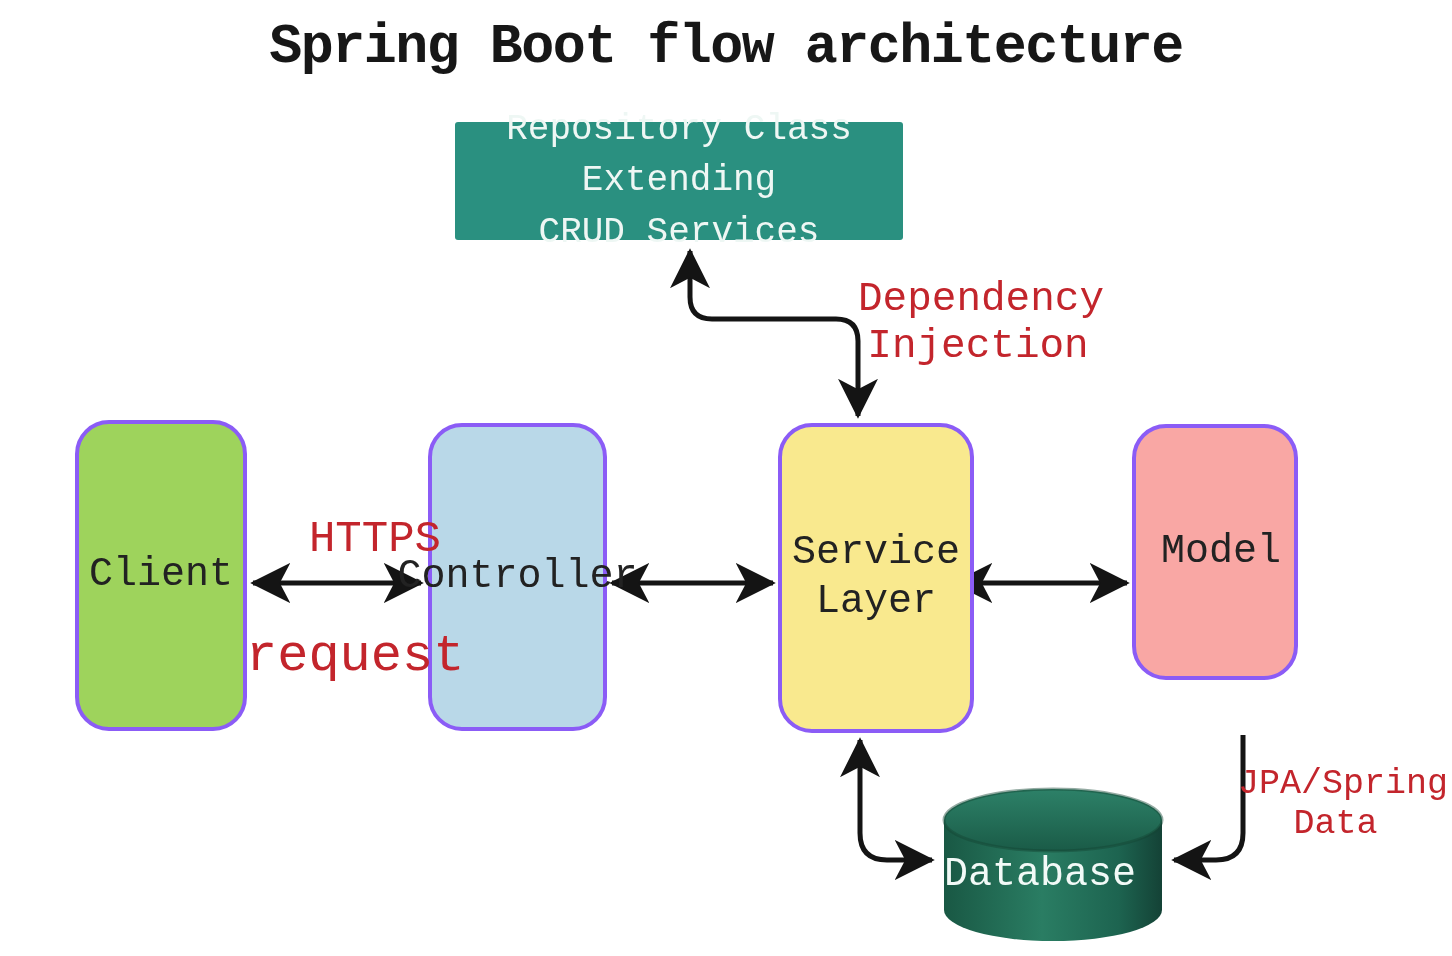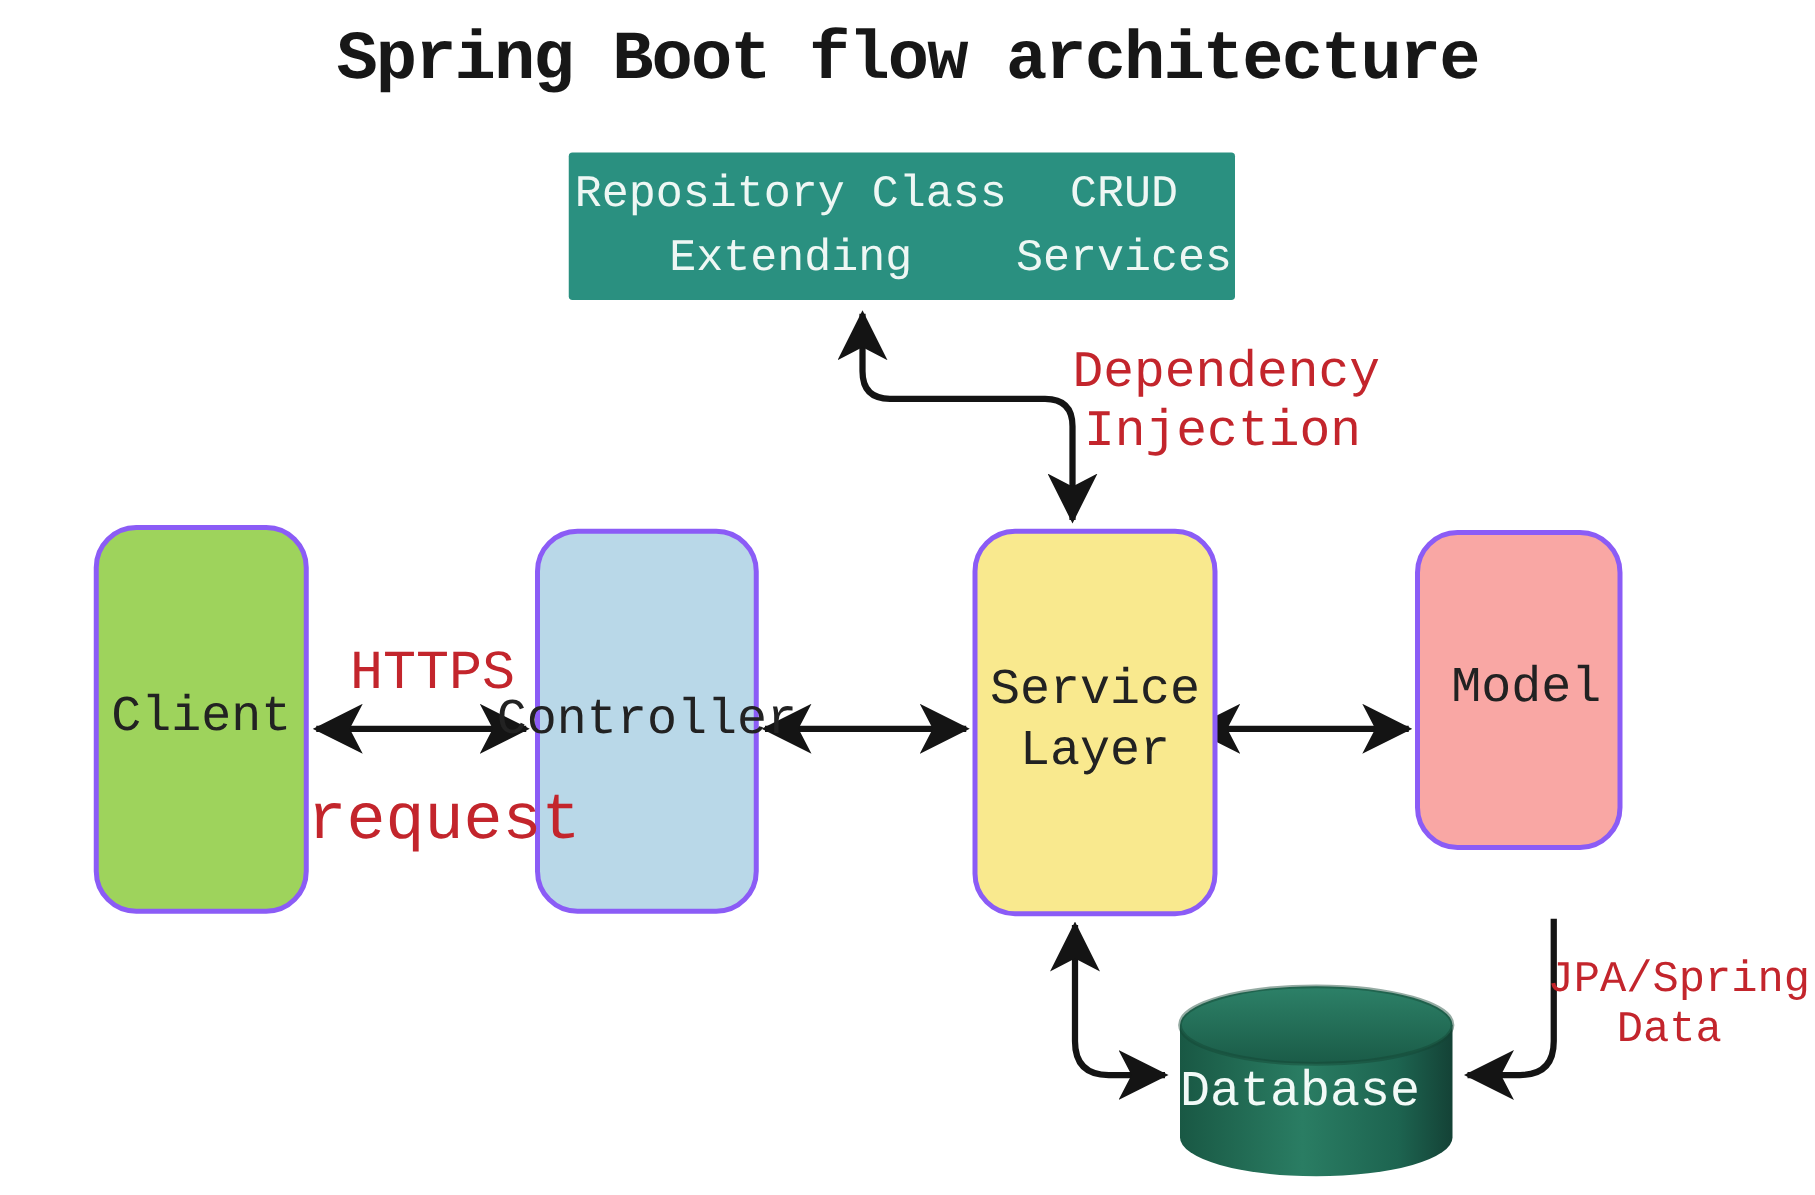--- a/index.html
+++ b/index.html
@@ -10,40 +10,40 @@
     font-family:Liberation Mono, monospace;
     overflow:hidden;
   }
   .title{
     position:absolute;left:0;right:0;top:16px;
     text-align:center;
     font-size:55px;font-weight:700;letter-spacing:-1.5px;
     color:#171717;
   }
   .repo-box{
-    position:absolute;left:455px;top:122px;width:533px;height:118px;
+    position:absolute;left:455px;top:122px;width:448px;height:118px;
     background:#2a9080;border-radius:3px;
-    display:flex;flex-direction:row;align-items:center;justify-content:center;
+    display:flex;flex-direction:column;align-items:center;justify-content:center;
     color:#eef7f4;font-size:36px;line-height:1.42;text-align:center;
   }
   .node{
     position:absolute;
     border:4px solid #8b5cf6;border-radius:34px;
     display:flex;align-items:center;justify-content:center;
     font-size:40px;color:#222222;text-align:center;line-height:1.22;
     box-sizing:border-box;
   }
   .node-client{left:75px;top:420px;width:172px;height:311px;background:#9ed35c;}
   .node-controller{left:428px;top:423px;width:179px;height:308px;background:#b9d8e8;}
   .node-service{left:778px;top:423px;width:196px;height:310px;background:#f9e98e;padding:0 2px;}
   .node-model{left:1132px;top:424px;width:166px;height:256px;background:#f9a7a4;padding-left:12px;}
   .red-label{
     position:absolute;color:#c3252c;text-align:center;line-height:1.15;
   }
-  .lbl-https{left:251px;top:514px;width:190px;font-size:44px;}
+  .lbl-https{left:251px;top:514px;width:190px;font-size:44px;text-align:right;}
   .lbl-request{left:246px;top:627px;width:200px;font-size:52px;}
   .lbl-dependency{left:858px;top:276px;width:240px;font-size:41px;}
   .lbl-jpa{left:1238px;top:764px;width:195px;font-size:35px;}
   .red-label span{display:block;}
   .db-label{
     position:absolute;left:944px;top:852px;width:182px;
     text-align:center;font-size:40px;color:#f2faf7;z-index:3;
   }
   .arrows{position:absolute;left:0;top:0;z-index:1;}
   .layer{position:absolute;left:0;top:0;width:100%;height:100%;}

